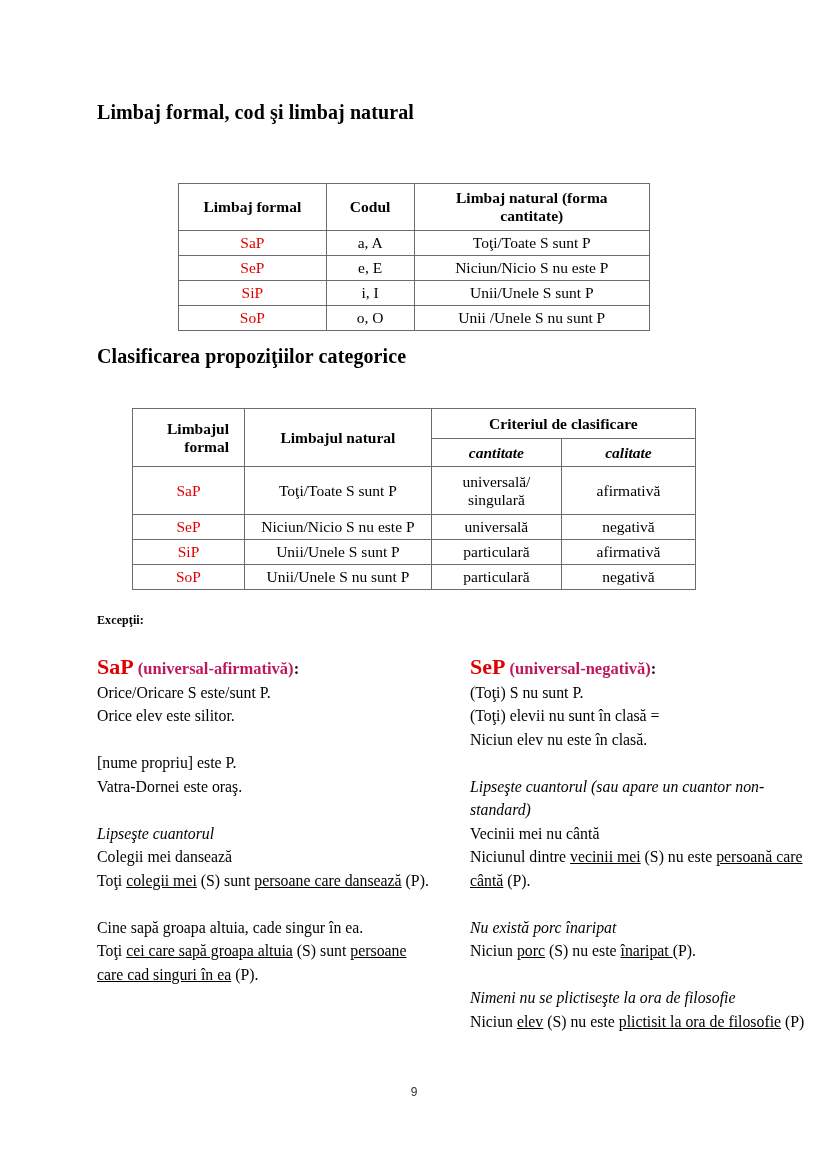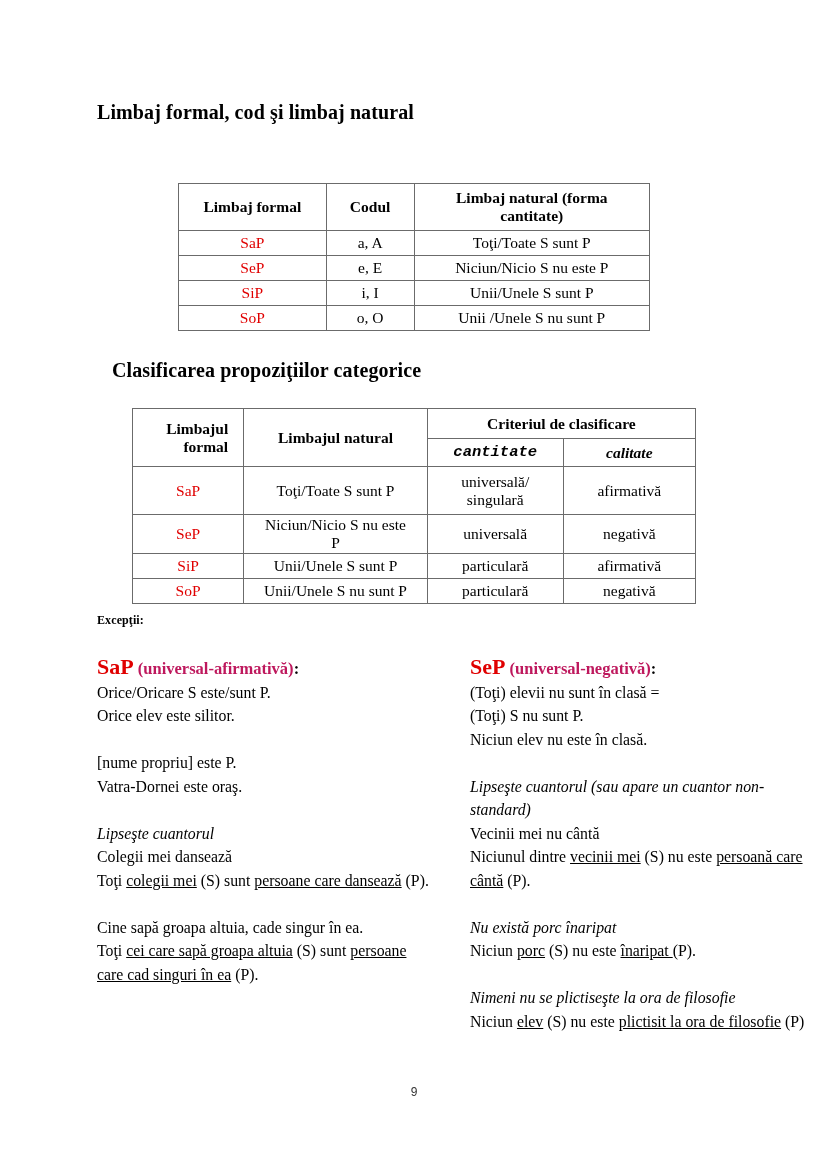--- a/index.html
+++ b/index.html
@@ -25,21 +25,21 @@
 
   
   .section-heading {
     position: absolute;
     font-weight: bold;
     font-size: 20px;
     letter-spacing: 0.1px;
     white-space: nowrap;
   }
   #heading-1 { left: 97px; top: 101px; }
-  #heading-2 { left: 97px; top: 359px; margin-left: 15px; }
+  #heading-2 { left: 97px; top: 345px; }
   #heading-3 { left: 97px; top: 613px; font-size: 12px; }
 
   
   table.doc-table {
     position: absolute;
     border-collapse: collapse;
     font-size: 15.5px;
     background: #ffffff;
   }
   table.doc-table td, table.doc-table th {
@@ -67,21 +67,21 @@
   #table-1 .c1 { width: 146px; }
   #table-1 .c2 { width: 64px; }
   #table-1 .c3 { width: 258px; }
   #table-1 thead th { height: 44px; }
   #table-1 tbody td { height: 22px; }
 
   
   #table-2 { left: 132px; top: 408px; width: 564px; }
   #table-2 .d1 { width: 95px; }
   #table-2 .d2 { width: 211px; }
-  #table-2 .d3 { width: 122px; font-family: Liberation Mono, monospace; }
+  #table-2 .d3 { width: 122px; }
   #table-2 .d4 { width: 132px; }
 
   
   .col {
     position: absolute;
     font-size: 15.8px;
     line-height: 23.5px;
     top: 655px;
     width: 335px;
   }
@@ -231,22 +231,22 @@
       <span>Toţi </span><span class="ul">cei care sapă groapa altuia</span><span> (S) sunt </span><span class="ul">persoane care cad singuri în ea</span><span> (P).</span>
     </p>
   </div>
 
   <div class="col" id="col-right">
 
     <p class="para-title">
       <span class="big-red">SeP</span><span class="small-red">&nbsp;</span><span class="small-red">(universal-negativă)</span><span class="colon">:</span>
     </p>
 
+    <p class="line">(Toţi) S nu sunt P.</p>
     <p class="line">(Toţi) elevii nu sunt în clasă =</p>
-    <p class="line">(Toţi) S nu sunt P.</p>
     <p class="line">Niciun elev nu este în clasă.</p>
 
     <div class="spacer"></div>
 
     <p class="line it">Lipseşte cuantorul (sau apare un cuantor non-standard)</p>
     <p class="line">Vecinii mei nu cântă</p>
     <p class="line">
       <span>Niciunul dintre </span><span class="ul">vecinii mei</span><span> (S) nu este </span><span class="ul">persoană care cântă</span><span> (P).</span>
     </p>
 

